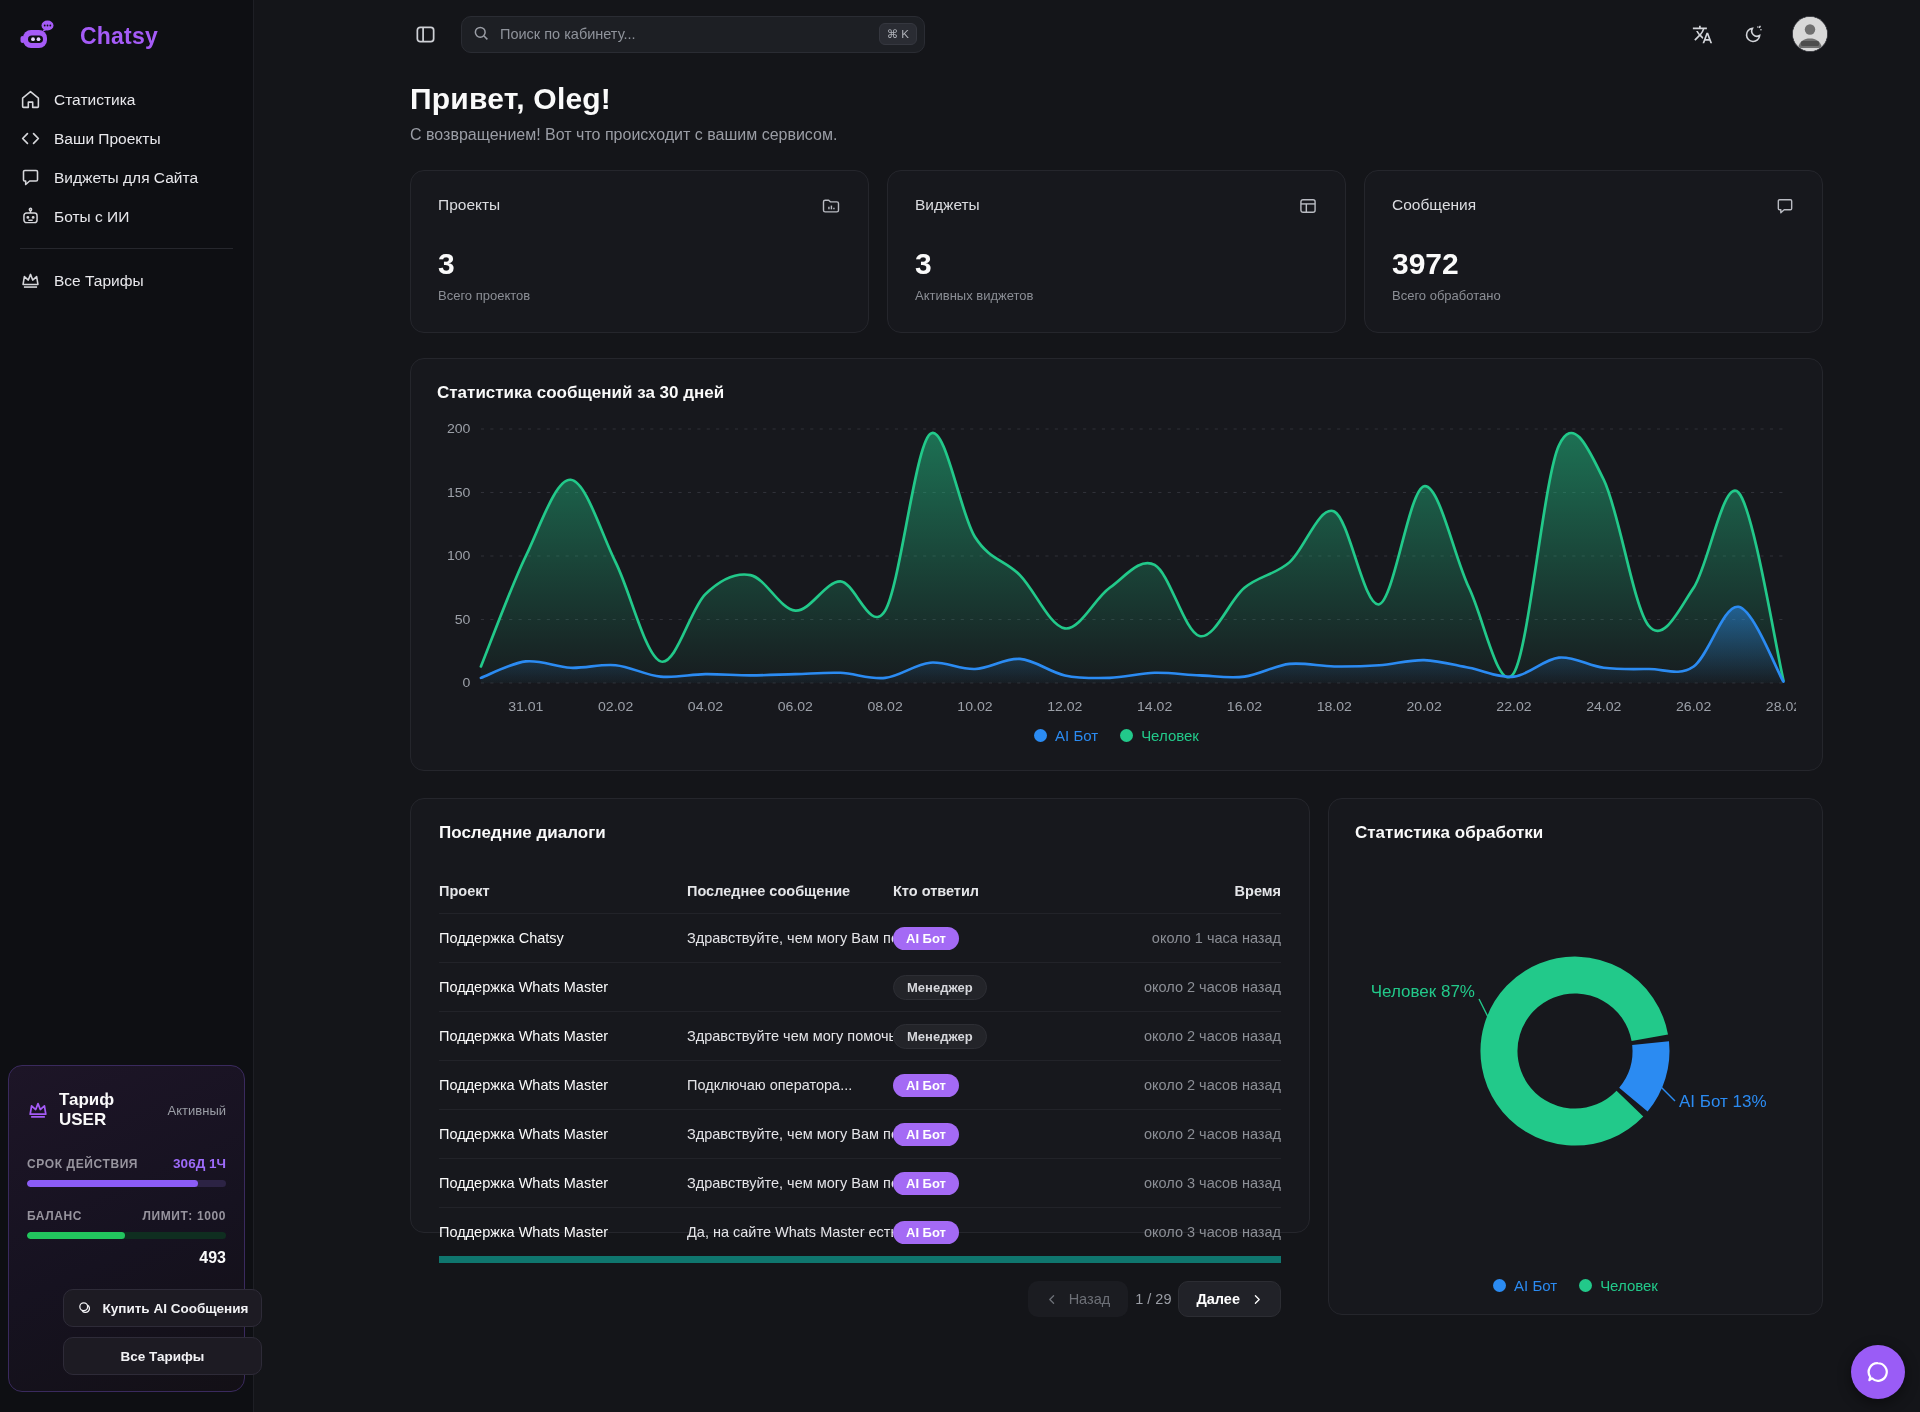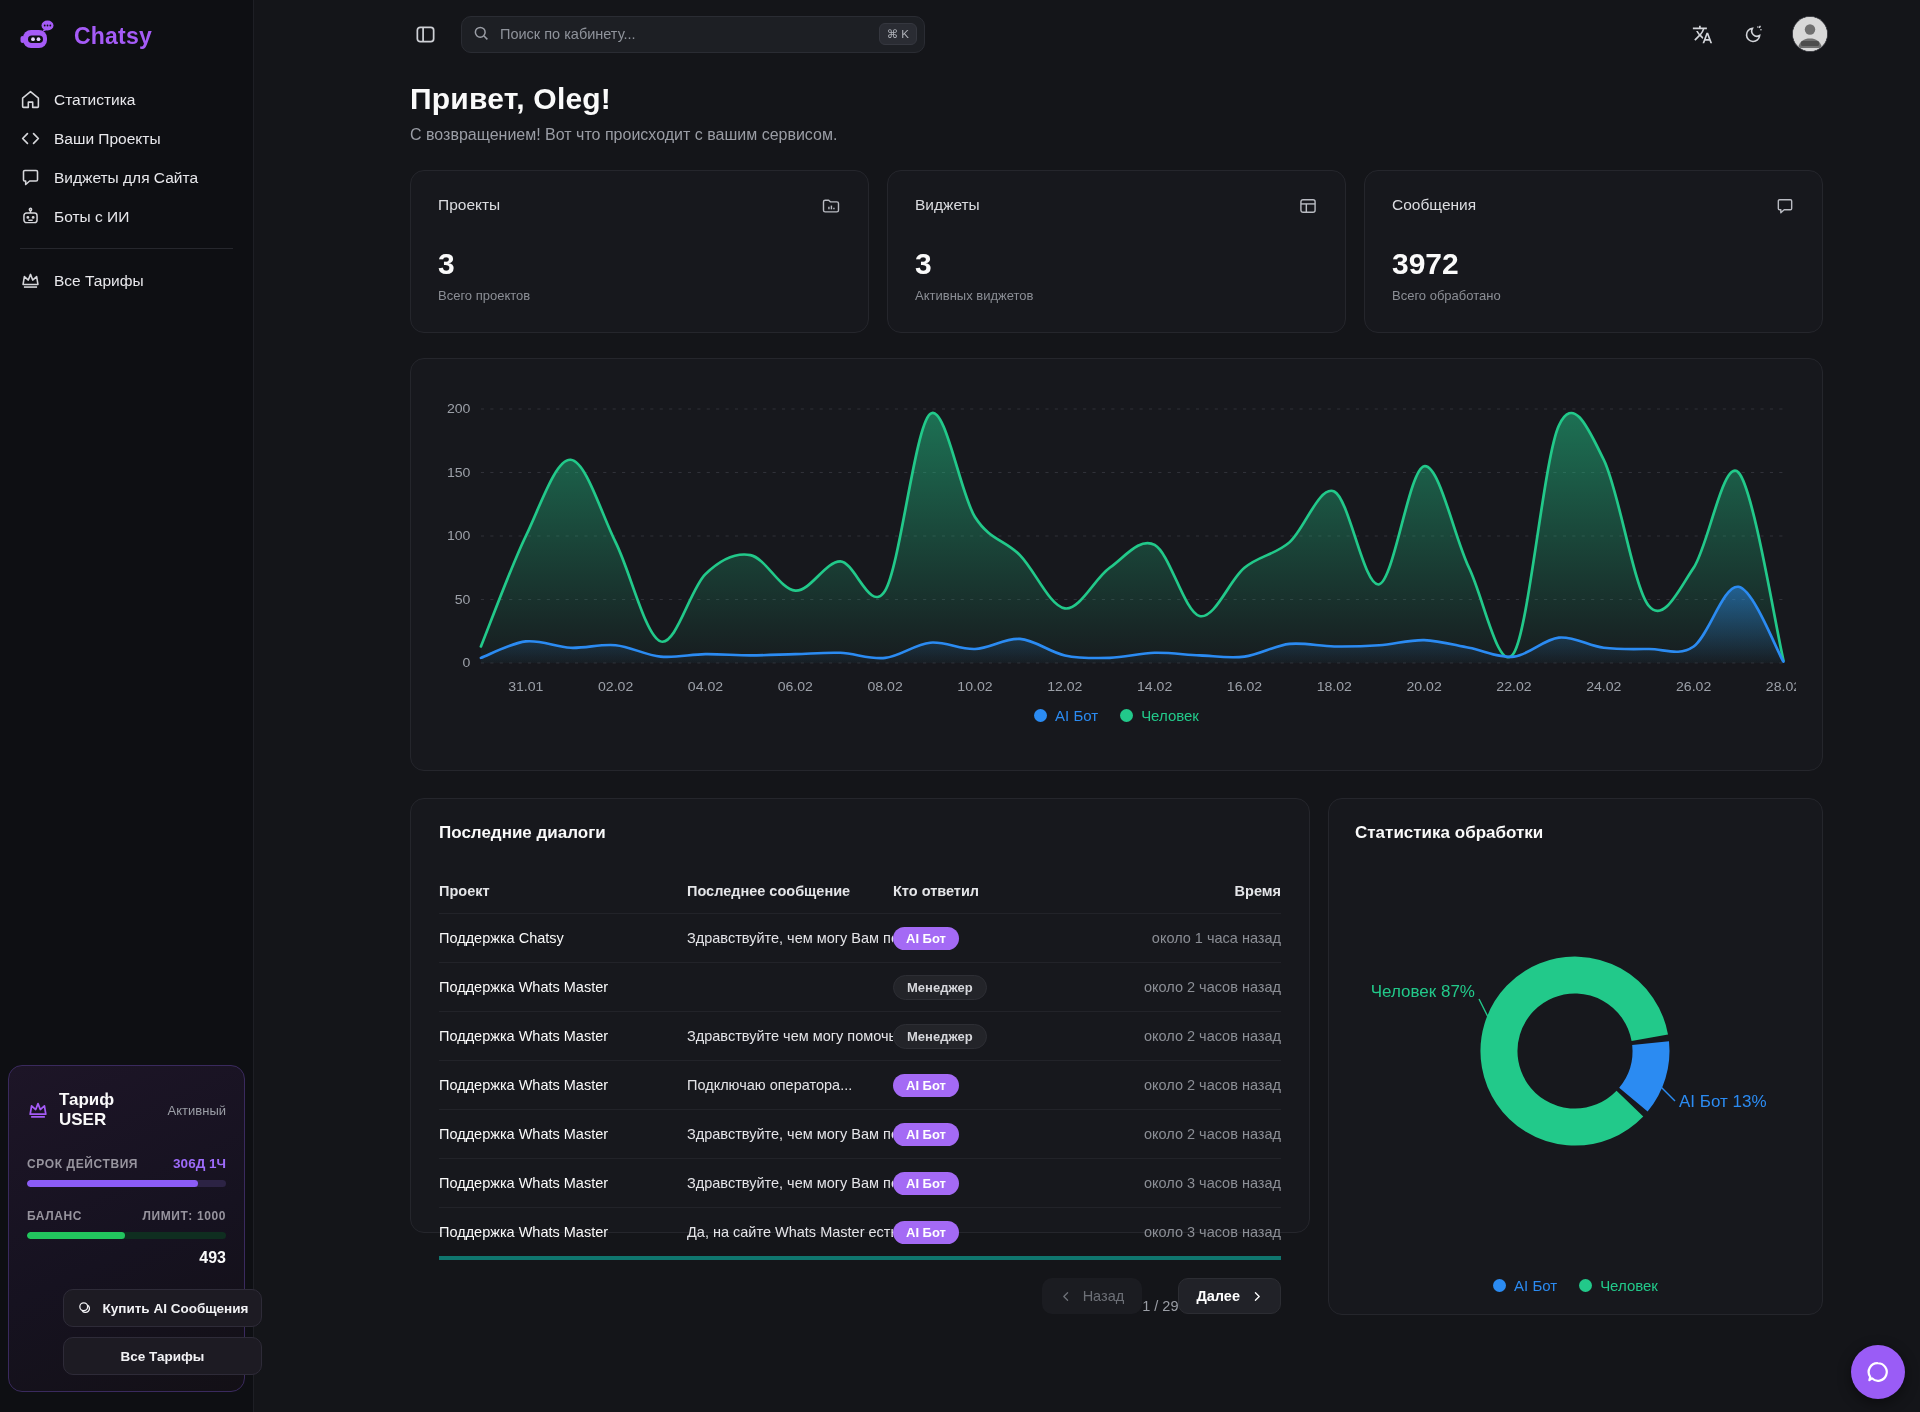--- a/index.html
+++ b/index.html
@@ -7,21 +7,21 @@
   body {
     background:#141519; color:#fafafa;
     font-family:"Liberation Sans","DejaVu Sans",sans-serif;
     display:flex; overflow:hidden;
   }
   svg { display:block; }
 
   
   .sidebar { width:254px; flex:0 0 254px; background:#0e0f13; border-right:1px solid #1e1f25;
     display:flex; flex-direction:column; padding:16px 0 12px; }
-  .logo { display:flex; align-items:center; gap:18px; padding:4px 20px; }
+  .logo { display:flex; align-items:center; gap:24px; padding:4px 20px; }
   .logo-text { font-size:23px; font-weight:800; color:#a55bf7; letter-spacing:.2px; }
   nav { margin-top:24px; display:flex; flex-direction:column; padding:0 12px; }
   .nav-item { display:flex; align-items:center; gap:13px; padding:9px 8px; border-radius:8px;
     color:#e8e8ec; font-size:15.5px; cursor:pointer; }
   .nav-item svg { color:#d6d7db; }
   .nav-divider { border:none; border-top:1px solid #26272d; margin:12px 8px; }
 
   .plan-card { margin:auto 8px 8px; border:1px solid #3a2a5e; border-radius:14px;
     background:linear-gradient(155deg,#1d1527 0%,#161220 55%,#131016 100%);
     padding:24px 18px 16px; }
@@ -87,22 +87,22 @@
   .t-grid { display:grid; grid-template-columns:248px 1fr 172px 216px; align-items:center; }
   .t-head { margin-top:30px; padding:10px 0 14px; font-size:14.5px; font-weight:700; color:#e4e5e8; }
   .t-head .time { text-align:right; }
   .t-row { border-top:1px solid #222329; min-height:49px; font-size:14.5px; }
   .t-row .proj { color:#fafafa; }
   .t-row .msg { color:#e4e4e8; padding-right:14px; white-space:nowrap; overflow:hidden; }
   .t-row .time { text-align:right; color:#8b8e95; }
   .badge { display:inline-block; padding:4px 13px; border-radius:999px; font-size:13px; font-weight:700; }
   .badge-ai { background:#a46af5; color:#fff; }
   .badge-mgr { background:#232429; color:#d6d7db; border:1px solid #2d2e34; }
-  .t-footer { margin-top:auto; border-top:4px solid #0f766e; padding-top:18px;
-    display:flex; justify-content:flex-end; align-items:flex-end; gap:0; }
+  .t-footer { margin-top:auto; border-top:7px solid #0f766e; padding-top:18px;
+    display:flex; justify-content:flex-end; align-items:center; gap:7px; }
   .pg-btn { display:flex; align-items:center; gap:10px; padding:9px 17px; border-radius:10px;
     font-size:14.5px; border:1px solid transparent; cursor:pointer; background:#1b1c21;
     font-family:inherit; }
   .pg-btn.back { color:#6d7077; }
   .pg-btn.next { color:#fff; font-weight:700; background:#212228; border-color:#2c2d33; }
   .pg-page { font-size:14.5px; color:#9b9ea6; }
 
   .donut-card { flex:1; height:517px; padding:24px 26px 20px; display:flex; flex-direction:column; }
   .donut-card .legend { margin-top:auto; }
   .fab-btn { position:fixed; left:1851px; top:1345px; width:54px; height:54px; border-radius:50%;
@@ -314,20 +314,21 @@
                 <path d="M4 6a1.5 1.5 0 0 1 1.5-1.5h13A1.5 1.5 0 0 1 20 6v9a1.5 1.5 0 0 1-1.5 1.5H11l-4 3.5v-3.5H5.5A1.5 1.5 0 0 1 4 15z"></path>
               </svg>
           </span>
         </div>
         <div class="stat-value">3972</div>
         <div class="stat-caption">Всего обработано</div>
       </div>
     </div>
 
     <div class="card chart-card">
+      <div class="card-title">Статистика сообщений за 30 дней</div>
       <svg id="lineChart" width="100%" height="312" preserveAspectRatio="none" style="margin-top:8px;" viewBox="0 0 1300 312">
           <defs>
             <linearGradient id="g0" x1="0" y1="0" x2="0" y2="1">
               <stop offset="0" stop-color="#2b8bf2" stop-opacity="0.5"></stop>
               <stop offset="1" stop-color="#2b8bf2" stop-opacity="0.02"></stop>
             </linearGradient>
             <linearGradient id="g1" x1="0" y1="0" x2="0" y2="1">
               <stop offset="0" stop-color="#22c98a" stop-opacity="0.5"></stop>
               <stop offset="1" stop-color="#22c98a" stop-opacity="0.02"></stop>
             </linearGradient>

